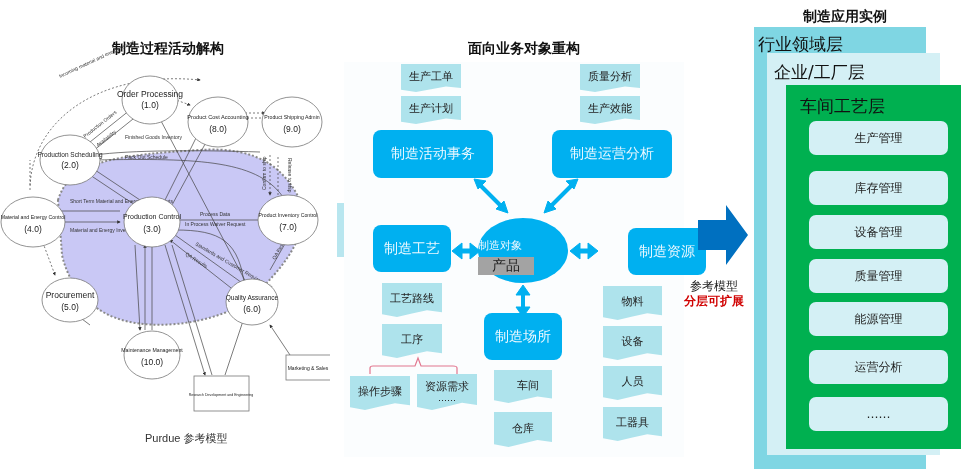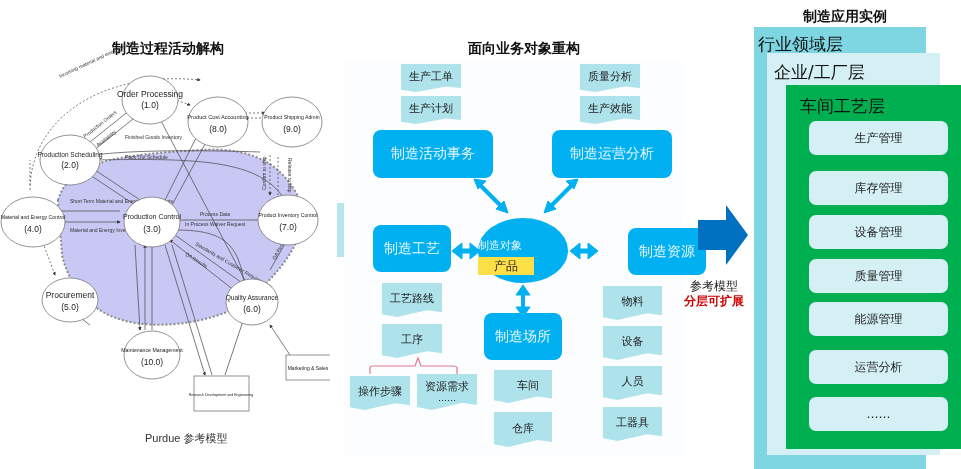--- a/index.html
+++ b/index.html
@@ -17,22 +17,22 @@
   
   .middle-bg { position:absolute; left:344px; top:62px; width:340px; height:395px; background:#fbfdfe; }
   .blue-box { position:absolute; background:#00b0f0; border-radius:8px; color:#eaf8ff;
               font-size:14px; display:flex; align-items:center; justify-content:center; }
   .tag { position:absolute; background:#aee3ec; color:#222; font-size:11px;
          display:flex; align-items:center; justify-content:center; flex-direction:column;
          clip-path: polygon(0 0,100% 0,100% 86%,75% 80%,50% 90%,25% 100%,0 92%); padding-bottom:3px; box-sizing:border-box; }
   .tag .sub { font-size:9px; line-height:9px; }
   .ellipse { position:absolute; background:#00b0f0; border-radius:50%; color:#eaf8ff;
              font-size:11px; display:flex; flex-direction:column; align-items:flex-start; }
-  .ellipse .inner { background:#fde047; color:#222; width:56px; height:18px; margin-top:4px;
-                    display:flex; align-items:center; justify-content:center; font-size:12px; }
+  .ellipse .inner { background:#a3a3a3; color:#222; width:56px; height:18px; margin-top:4px;
+                    display:flex; align-items:center; justify-content:center; font-size:14px; }
 
   
   .model-label { position:absolute; font-size:12px; color:#222; text-align:center; line-height:15px; }
   .model-label .red { color:#d00000; font-weight:bold; }
 
   
   .layer1 { position:absolute; left:754px; top:27px; width:172px; height:442px; background:#7fd6e3; }
   .layer2 { position:absolute; left:767px; top:53px; width:173px; height:402px; background:#d4f0f5; }
   .layer3 { position:absolute; left:786px; top:85px; width:175px; height:364px; background:#00b050; }
   .layer-label { position:absolute; font-size:17px; color:#111; white-space:nowrap; }

